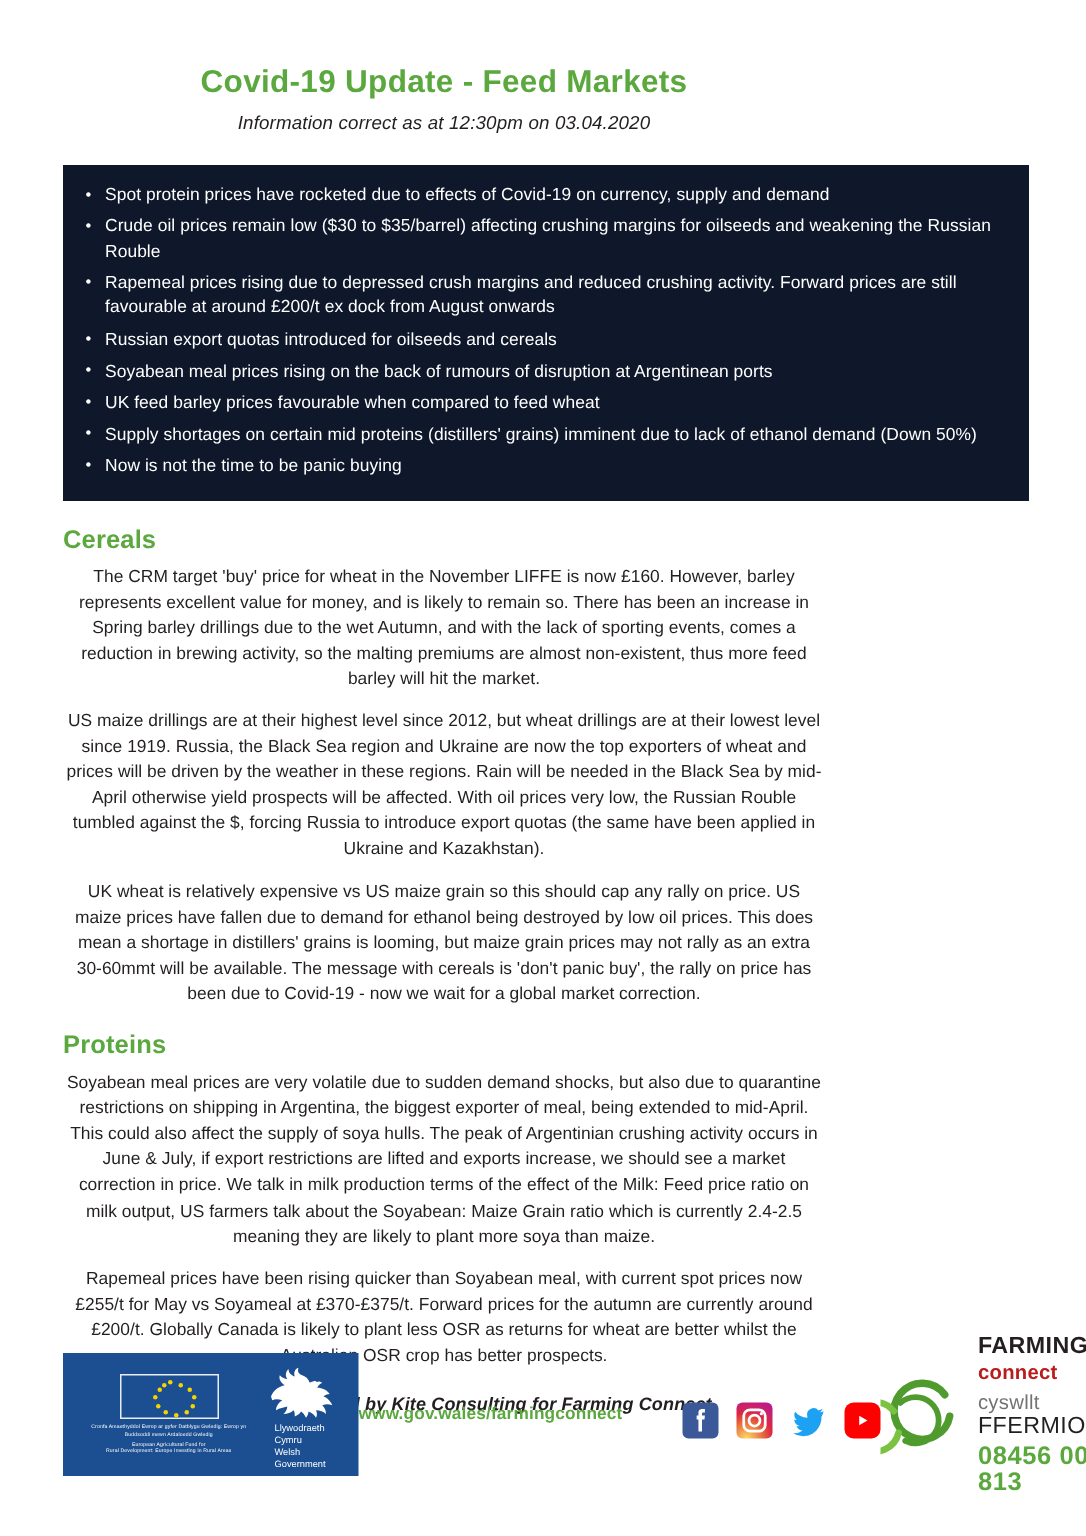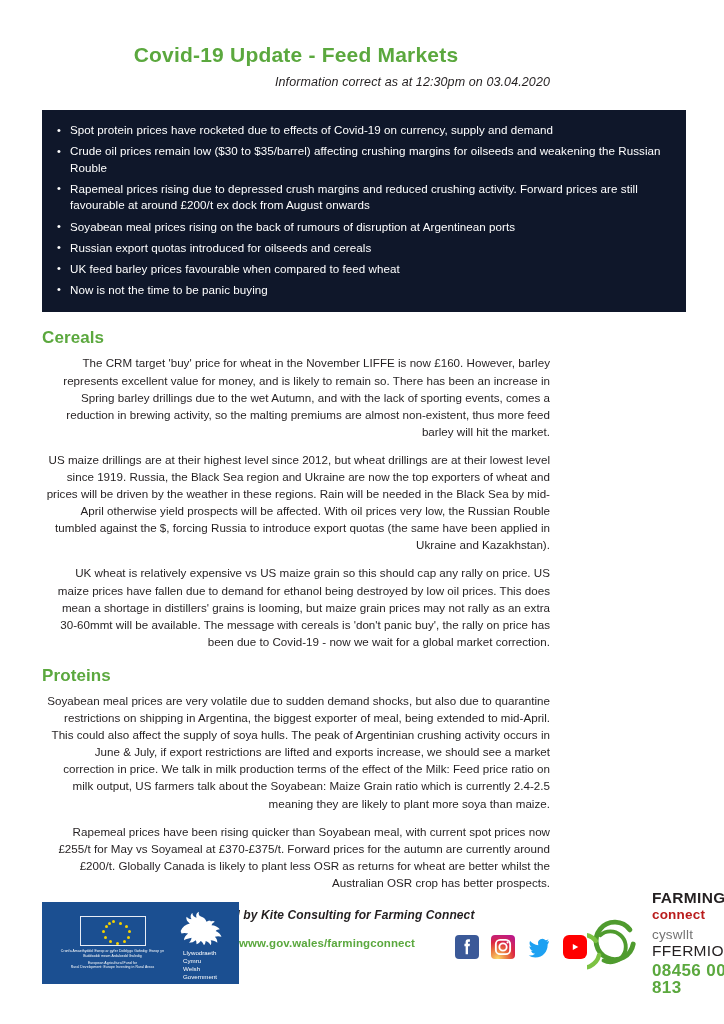--- a/index.html
+++ b/index.html
@@ -29,21 +29,21 @@
     text-align: center;
     color: #5BA83E;
     font-size: 21px;
     font-weight: bold;
     letter-spacing: 0.2px;
     margin: 0;
     padding-top: 43px;
     line-height: 1.1;
   }
   .doc-subtitle {
-    text-align: right;
+    text-align: center;
     font-style: italic;
     font-size: 12.5px;
     color: #231f20;
     margin: 0;
     padding-top: 9px;
     letter-spacing: 0.1px;
   }
 
   
   .highlight-box {
@@ -83,21 +83,21 @@
     font-weight: bold;
     margin: 0;
     padding-top: 16px;
     padding-bottom: 6px;
     letter-spacing: 0.1px;
   }
   .body-para {
     font-size: 11.6px;
     line-height: 17.1px;
     margin: 0 0 11px 0;
-    text-align: right;
+    text-align: center;
     color: #231f20;
     letter-spacing: 0.02px;
   }
   .body-para:last-child { margin-bottom: 0; }
 
   .credit-line {
     font-style: italic;
     font-weight: bold;
     font-size: 12px;
     margin: 17px 0 0 4px;
@@ -241,23 +241,24 @@
 <div class="page">
 
   <h1 class="doc-title">Covid-19 Update - Feed Markets</h1>
   <p class="doc-subtitle">Information correct as at 12:30pm on 03.04.2020</p>
 
   <div class="highlight-box">
     <ul class="highlight-list">
       <li>Spot protein prices have rocketed due to effects of Covid-19 on currency, supply and demand</li>
       <li>Crude oil prices remain low ($30 to $35/barrel) affecting crushing margins for oilseeds and weakening the Russian Rouble</li>
       <li>Rapemeal prices rising due to depressed crush margins and reduced crushing activity. Forward prices are still favourable at around £200/t ex dock from August onwards</li>
+      <li>Russian export quotas introduced for oilseeds and cereals</li>
       <li>Soyabean meal prices rising on the back of rumours of disruption at Argentinean ports</li>
-      <li>Russian export quotas introduced for oilseeds and cereals</li>
       <li>UK feed barley prices favourable when compared to feed wheat</li>
+      <li>Supply shortages on certain mid proteins (distillers' grains) imminent due to lack of ethanol demand (Down 50%)</li>
       <li>Now is not the time to be panic buying</li>
     </ul>
   </div>
 
   <div>
     <h2 class="section-heading">Cereals</h2>
     <p class="body-para">The CRM target 'buy' price for wheat in the November LIFFE is now £160. However, barley represents excellent value for money, and is likely to remain so. There has been an increase in Spring barley drillings due to the wet Autumn, and with the lack of sporting events, comes a reduction in brewing activity, so the malting premiums are almost non-existent, thus more feed barley will hit the market.</p>
     <p class="body-para">US maize drillings are at their highest level since 2012, but wheat drillings are at their lowest level since 1919. Russia, the Black Sea region and Ukraine are now the top exporters of wheat and prices will be driven by the weather in these regions. Rain will be needed in the Black Sea by mid-April otherwise yield prospects will be affected. With oil prices very low, the Russian Rouble tumbled against the $, forcing Russia to introduce export quotas (the same have been applied in Ukraine and Kazakhstan).</p>
     <p class="body-para">UK wheat is relatively expensive vs US maize grain so this should cap any rally on price. US maize prices have fallen due to demand for ethanol being destroyed by low oil prices. This does mean a shortage in distillers' grains is looming, but maize grain prices may not rally as an extra 30-60mmt will be available. The message with cereals is 'don't panic buy', the rally on price has been due to Covid-19 - now we wait for a global market correction.</p>
   </div>

